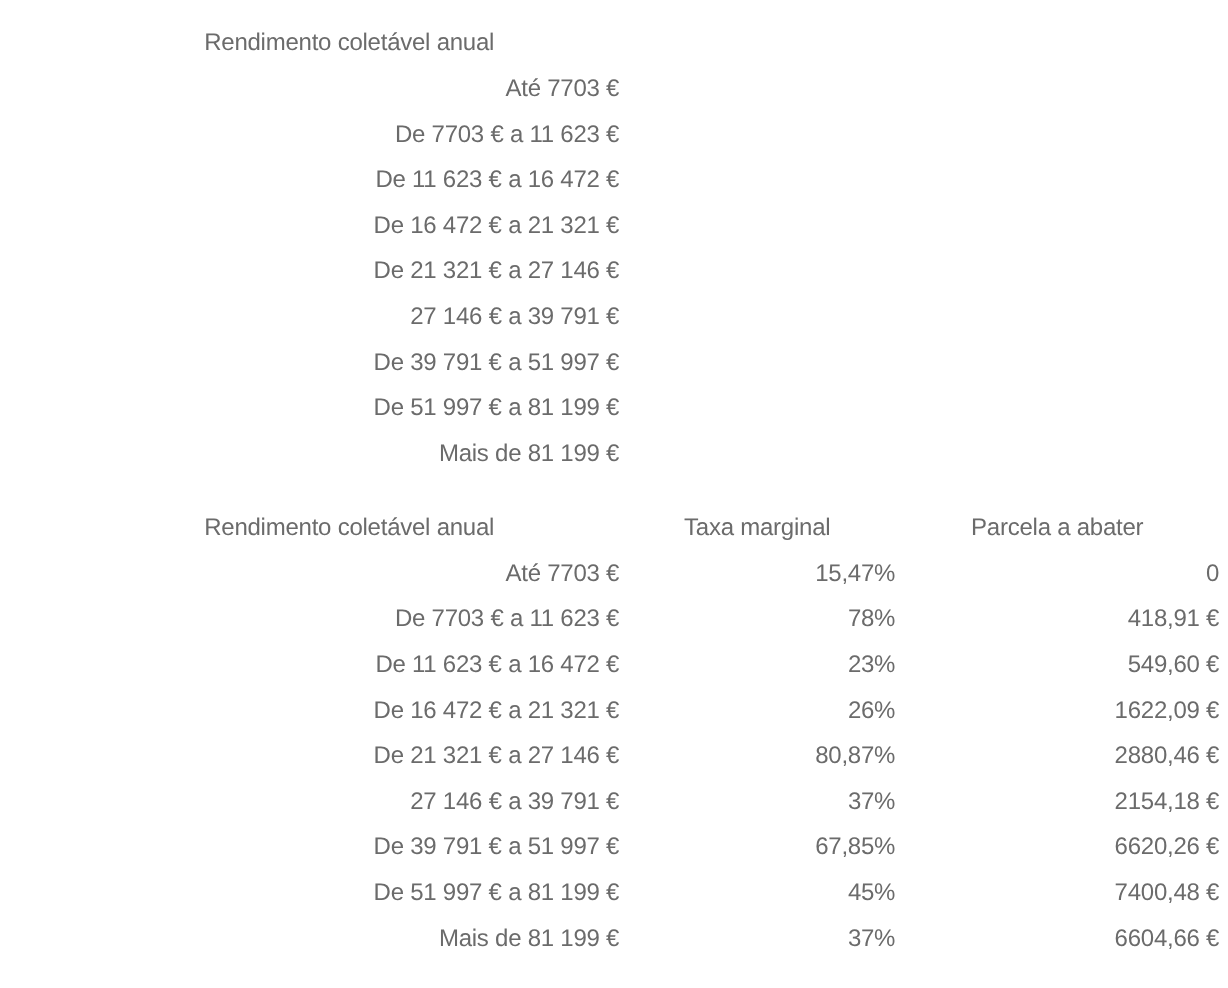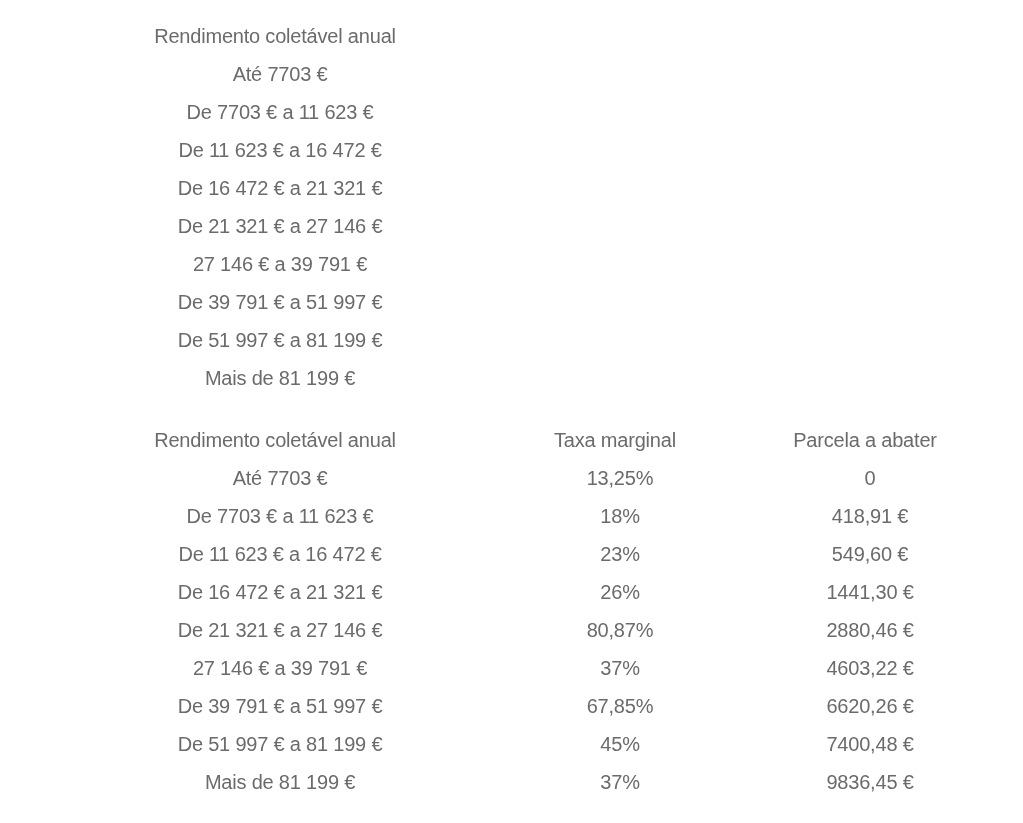--- a/index.html
+++ b/index.html
@@ -6,21 +6,21 @@
     margin: 0;
     padding: 0;
     background: #ffffff;
     font-family: "Liberation Sans", "DejaVu Sans", sans-serif;
   }
   .page {
     width: 1023px;
     height: 823px;
     background: #ffffff;
     box-sizing: border-box;
-    padding: 17px 0 0 50px;
+    padding: 17px 0 0 66px;
     overflow: hidden;
   }
   table.brackets-table {
     border-collapse: collapse;
     table-layout: fixed;
     border: none;
   }
   table.brackets-table col.col-bracket { width: 450px; }
   table.brackets-table col.col-rate    { width: 230px; }
   table.brackets-table col.col-deduct  { width: 270px; }
@@ -33,21 +33,21 @@
     vertical-align: middle;
     white-space: nowrap;
     border: none;
     padding: 0;
     letter-spacing: -0.2px;
   }
   table.brackets-table th {
     text-align: center;
   }
   table.brackets-table td {
-    text-align: center;
+    text-align: right;
     padding-left: 10px;
   }
   table.rates-table {
     margin-top: 24px;
   }
 </style>
 </head>
 <body>
 
 <div class="page">
@@ -123,59 +123,59 @@
     <thead>
       <tr>
         <th>Rendimento coletável anual</th>
         <th>Taxa marginal</th>
         <th>Parcela a abater</th>
       </tr>
     </thead>
     <tbody>
       <tr>
         <td>Até 7703 €</td>
-        <td>13,25%</td>
+        <td>15,47%</td>
         <td>0</td>
       </tr>
       <tr>
         <td>De 7703 € a 11 623 €</td>
-        <td>18%</td>
+        <td>78%</td>
         <td>418,91 €</td>
       </tr>
       <tr>
         <td>De 11 623 € a 16 472 €</td>
         <td>23%</td>
         <td>549,60 €</td>
       </tr>
       <tr>
         <td>De 16 472 € a 21 321 €</td>
         <td>26%</td>
-        <td>1441,30 €</td>
+        <td>1622,09 €</td>
       </tr>
       <tr>
         <td>De 21 321 € a 27 146 €</td>
         <td>80,87%</td>
         <td>2880,46 €</td>
       </tr>
       <tr>
         <td>27 146 € a 39 791 €</td>
         <td>37%</td>
-        <td>4603,22 €</td>
+        <td>2154,18 €</td>
       </tr>
       <tr>
         <td>De 39 791 € a 51 997 €</td>
         <td>67,85%</td>
         <td>6620,26 €</td>
       </tr>
       <tr>
         <td>De 51 997 € a 81 199 €</td>
         <td>45%</td>
         <td>7400,48 €</td>
       </tr>
       <tr>
         <td>Mais de 81 199 €</td>
         <td>37%</td>
-        <td>9836,45 €</td>
+        <td>6604,66 €</td>
       </tr>
     </tbody>
   </table>
 
 </div>
 
 </body></html>

